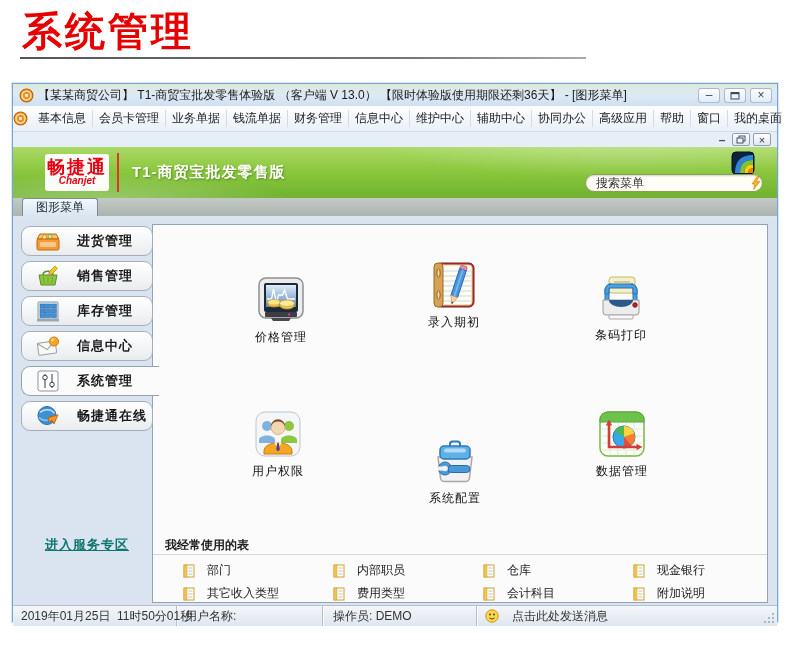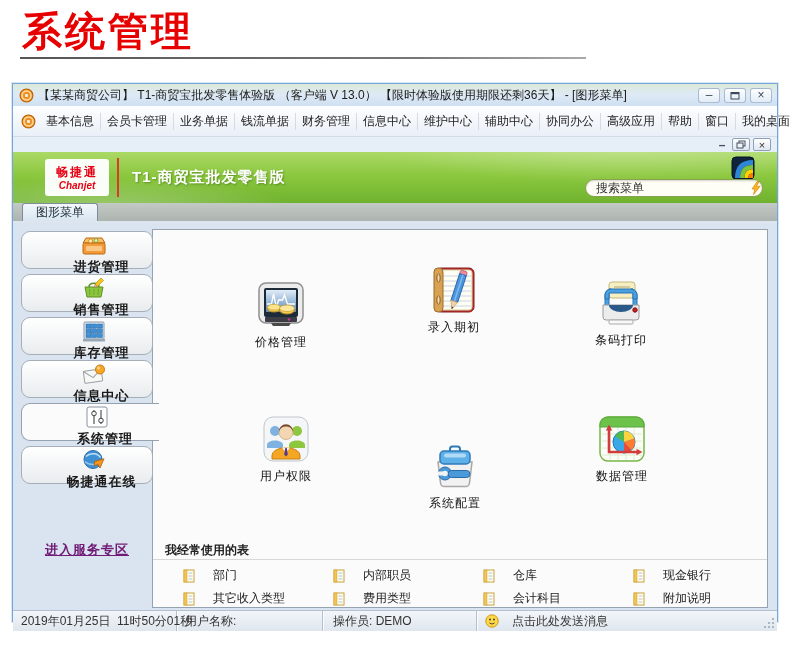--- a/index.html
+++ b/index.html
@@ -18,42 +18,42 @@
     border:1px solid #76a5d8; background:#e6eef7; box-shadow:0 0 0 1px rgba(190,215,240,.6); }
 
   .titlebar { height:22px; display:flex; align-items:center; padding:0 5px 0 6px;
     background:linear-gradient(180deg,#f4f9fd 0%,#dcead9 0%,#dde9f6 50%,#cfe0f1 100%); }
   .title-text { margin-left:4px; font-size:12px; color:#1b1b1b; white-space:nowrap; overflow:hidden; flex:1; }
   .caption-btns { display:flex; gap:4px; }
   .cap-btn { width:22px; height:15px; border:1px solid rgba(130,155,185,.65); border-radius:3px;
     background:linear-gradient(#fdfeff,#e2ecf7); color:#3c4a5a; font-size:12px; line-height:12px;
     text-align:center; cursor:default; display:flex; align-items:center; justify-content:center; }
 
-  .menubar { height:31px; display:flex; align-items:center; padding:0 8px;
+  .menubar { height:26px; display:flex; align-items:center; padding:0 0;
     background:linear-gradient(180deg,#fdfeff,#eaf0f8); border-bottom:1px solid #d3dce8; }
   .menu-item { font-size:12px; color:#222; padding:0 6px; border-right:1px solid #d5dbe3; white-space:nowrap; }
   .menu-item:last-child { border-right:none; }
   .icon-sm { width:15px; height:15px; display:inline-flex; }
 
   .mdi-strip { height:15px; display:flex; align-items:center; justify-content:flex-end; gap:3px;
     padding-right:6px; background:#e6eef7; }
   .mdi-min { width:14px; text-align:center; font-size:12px; font-weight:bold; color:#44505e; line-height:10px; }
   .mdi-btn { width:18px; height:13px; border:1px solid #8fa0b4; border-radius:2px;
     background:linear-gradient(#ffffff,#dfe7f0); display:flex; align-items:center; justify-content:center;
     font-size:11px; color:#333; line-height:10px; }
 
   
   .banner { position:relative; height:51px;
     background:
       radial-gradient(ellipse 300px 50px at 12% 115%, rgba(255,255,255,.35), transparent 65%),
       radial-gradient(ellipse 420px 70px at 80% -20%, rgba(255,255,255,.28), transparent 60%),
       linear-gradient(180deg,#abd966 0%,#8cc83f 45%,#6fb22e 100%); }
   .logo-box { position:absolute; left:32px; top:7px; width:64px; height:37px; background:rgba(255,255,255,.96);
     border-radius:3px; display:flex; flex-direction:column; align-items:center; justify-content:center; }
-  .logo-cn { font-size:12px; font-weight:bold; color:#e60012; letter-spacing:2px; line-height:15px; }
+  .logo-cn { font-size:18px; font-weight:bold; color:#e60012; letter-spacing:2px; line-height:15px; }
   .logo-en { font-size:10px; font-style:italic; font-weight:bold; color:#e60012; line-height:11px; }
   .logo-divider { position:absolute; left:104px; top:6px; bottom:6px; width:2px; background:#d93a2b; }
   .product-title { position:absolute; left:119px; top:16px; font-size:15px; font-weight:bold; color:#fff;
     text-shadow:1px 1px 2px rgba(40,80,0,.45); letter-spacing:1px; }
   .rainbow { position:absolute; right:22px; top:4px; width:24px; height:24px; }
   .search-box { position:absolute; right:14px; bottom:6px; width:178px; height:18px; background:#fffef6;
     border:1px solid #88a050; border-radius:9px; display:flex; align-items:center; padding:0 6px 0 10px;
     box-shadow:inset 0 1px 2px rgba(0,0,0,.18); }
   .search-input { flex:1; border:none; outline:none; background:transparent; font-size:12px; color:#222;
     font-family:inherit; }
@@ -64,41 +64,41 @@
   .tabstrip { position:relative; height:20px; background:linear-gradient(#c3c9c5,#adb4b0);
     border-bottom:2px solid #dde6ef; }
   .tab { position:absolute; left:9px; bottom:0; height:18px; padding:0 13px; font-size:12px; color:#1c2a38;
     background:linear-gradient(#f3f8fc,#d8e5f0); border:1px solid #7e8c9a; border-bottom:none;
     border-radius:3px 3px 0 0; display:flex; align-items:center; }
 
   
   .client { position:relative; height:387px; background:#d9e4f0; }
 
   .sidebar { position:absolute; left:8px; top:8px; width:140px; z-index:2; }
-  .side-btn { width:132px; height:38px; margin-bottom:5px; border:1px solid #a6afb8; border-radius:9px;
+  .side-btn { width:132px; height:30px; margin-bottom:5px; border:1px solid #a6afb8; border-radius:9px;
     background:linear-gradient(#ffffff,#e9ecee); box-shadow:inset 0 1px 0 #fff;
-    display:flex; align-items:center; padding-left:13px; cursor:default;flex-direction:column; }
+    display:flex; align-items:center; padding-left:13px; cursor:default; }
   .side-btn.active { width:138px; border-radius:9px 0 0 9px; border-right:none; background:#fbfbfb;
     box-shadow:none; border-color:#95a2af; }
   .side-icon { width:26px; height:26px; display:inline-flex; }
   .side-label { margin-left:16px; font-size:13px; font-weight:bold; color:#1a1a1a; letter-spacing:1px; }
   .service-link { position:absolute; left:0; top:310px; width:132px; text-align:center; font-size:13px;
-    font-weight:bold; color:#701a75; text-decoration:underline; letter-spacing:1px; cursor:pointer; }
+    font-weight:bold; color:#0f766e; text-decoration:underline; letter-spacing:1px; cursor:pointer; }
 
   .panel { position:absolute; left:139px; top:6px; width:616px; height:379px; background:#fbfbfb;
     border:1px solid #95a2af; z-index:1; }
   .shortcut { position:absolute; width:80px; text-align:center; cursor:default; }
   .sc-icon { display:block; width:48px; height:48px; margin:0 auto; }
   .sc-label { display:block; margin-top:5px; font-size:12px; color:#111; letter-spacing:1px; }
 
   .freq-title { position:absolute; left:12px; top:312px; font-size:12px; font-weight:bold; color:#222; }
   .freq-divider { position:absolute; left:0; top:329px; width:100%; height:1px; background:#d7d7d7; }
   .freq-grid { position:absolute; left:30px; top:334px; display:grid;
     grid-template-columns:150px 150px 150px 150px; grid-auto-rows:23px; align-items:center; }
-  .freq-item { display:flex; align-items:center; gap:18px; font-size:12px; color:#222; cursor:default; }
+  .freq-item { display:flex; align-items:center; gap:12px; font-size:12px; color:#222; cursor:default; }
   .doc { width:12px; height:14px; display:inline-flex; }
 
   
   .statusbar { height:21px; display:flex; align-items:center; background:linear-gradient(#f3f6fa,#dfe6ee);
     border-top:1px solid #b5c1cf; font-size:12px; color:#333; }
   .sb-seg { height:100%; display:flex; align-items:center; border-right:1px solid #b3bfcc;
     box-shadow:1px 0 0 rgba(255,255,255,.8); white-space:pre; }
   .sb-date { width:164px; padding-left:8px; }
   .sb-user { width:146px; padding-left:8px; }
   .sb-account { width:158px; padding-left:10px; }
@@ -358,21 +358,21 @@
               <path d="M8 16 A6 6 0 0 1 14 10 L34 10 A6 6 0 0 1 40 16 L40 20 L36 20 L36 14 L12 14 L12 20 L8 20 Z" fill="#4aa0e0" stroke="#2a72b2"></path>
               <path d="M6 26 L42 26 L42 38 A3 3 0 0 1 39 41 L9 41 A3 3 0 0 1 6 38 Z" fill="#ececec" stroke="#9a9a9a"></path>
               <path d="M12 26 A12 7 0 0 0 36 26 Z" fill="#2a5a8a"></path>
               <circle cx="38" cy="31" r="2.2" fill="#cc2020" stroke="#801010"></circle>
               <rect x="12" y="41" width="24" height="4" rx="1" fill="#f8f8f8" stroke="#aaa"></rect>
             </svg>
           </span>
           <span class="sc-label">条码打印</span>
         </div>
 
-        <div class="shortcut" style="left:93px; top:185px;">
+        <div class="shortcut" style="left:85px; top:185px;">
           <span class="sc-icon">
             <svg viewBox="0 0 48 48" width="48" height="48">
               <rect x="2" y="2" width="44" height="44" rx="9" fill="#f4f6f8" stroke="#c0c6cc"></rect>
               <g fill="#7fb2e0">
                   <circle cx="13" cy="16" r="5"></circle>
                   <path d="M5 30 C5 24 21 24 21 30 L21 33 L5 33 Z"></path>
                 </g>
               <g fill="#8dc63f">
                   <circle cx="35" cy="16" r="5"></circle>
                   <path d="M27 30 C27 24 43 24 43 30 L43 33 L27 33 Z"></path>

